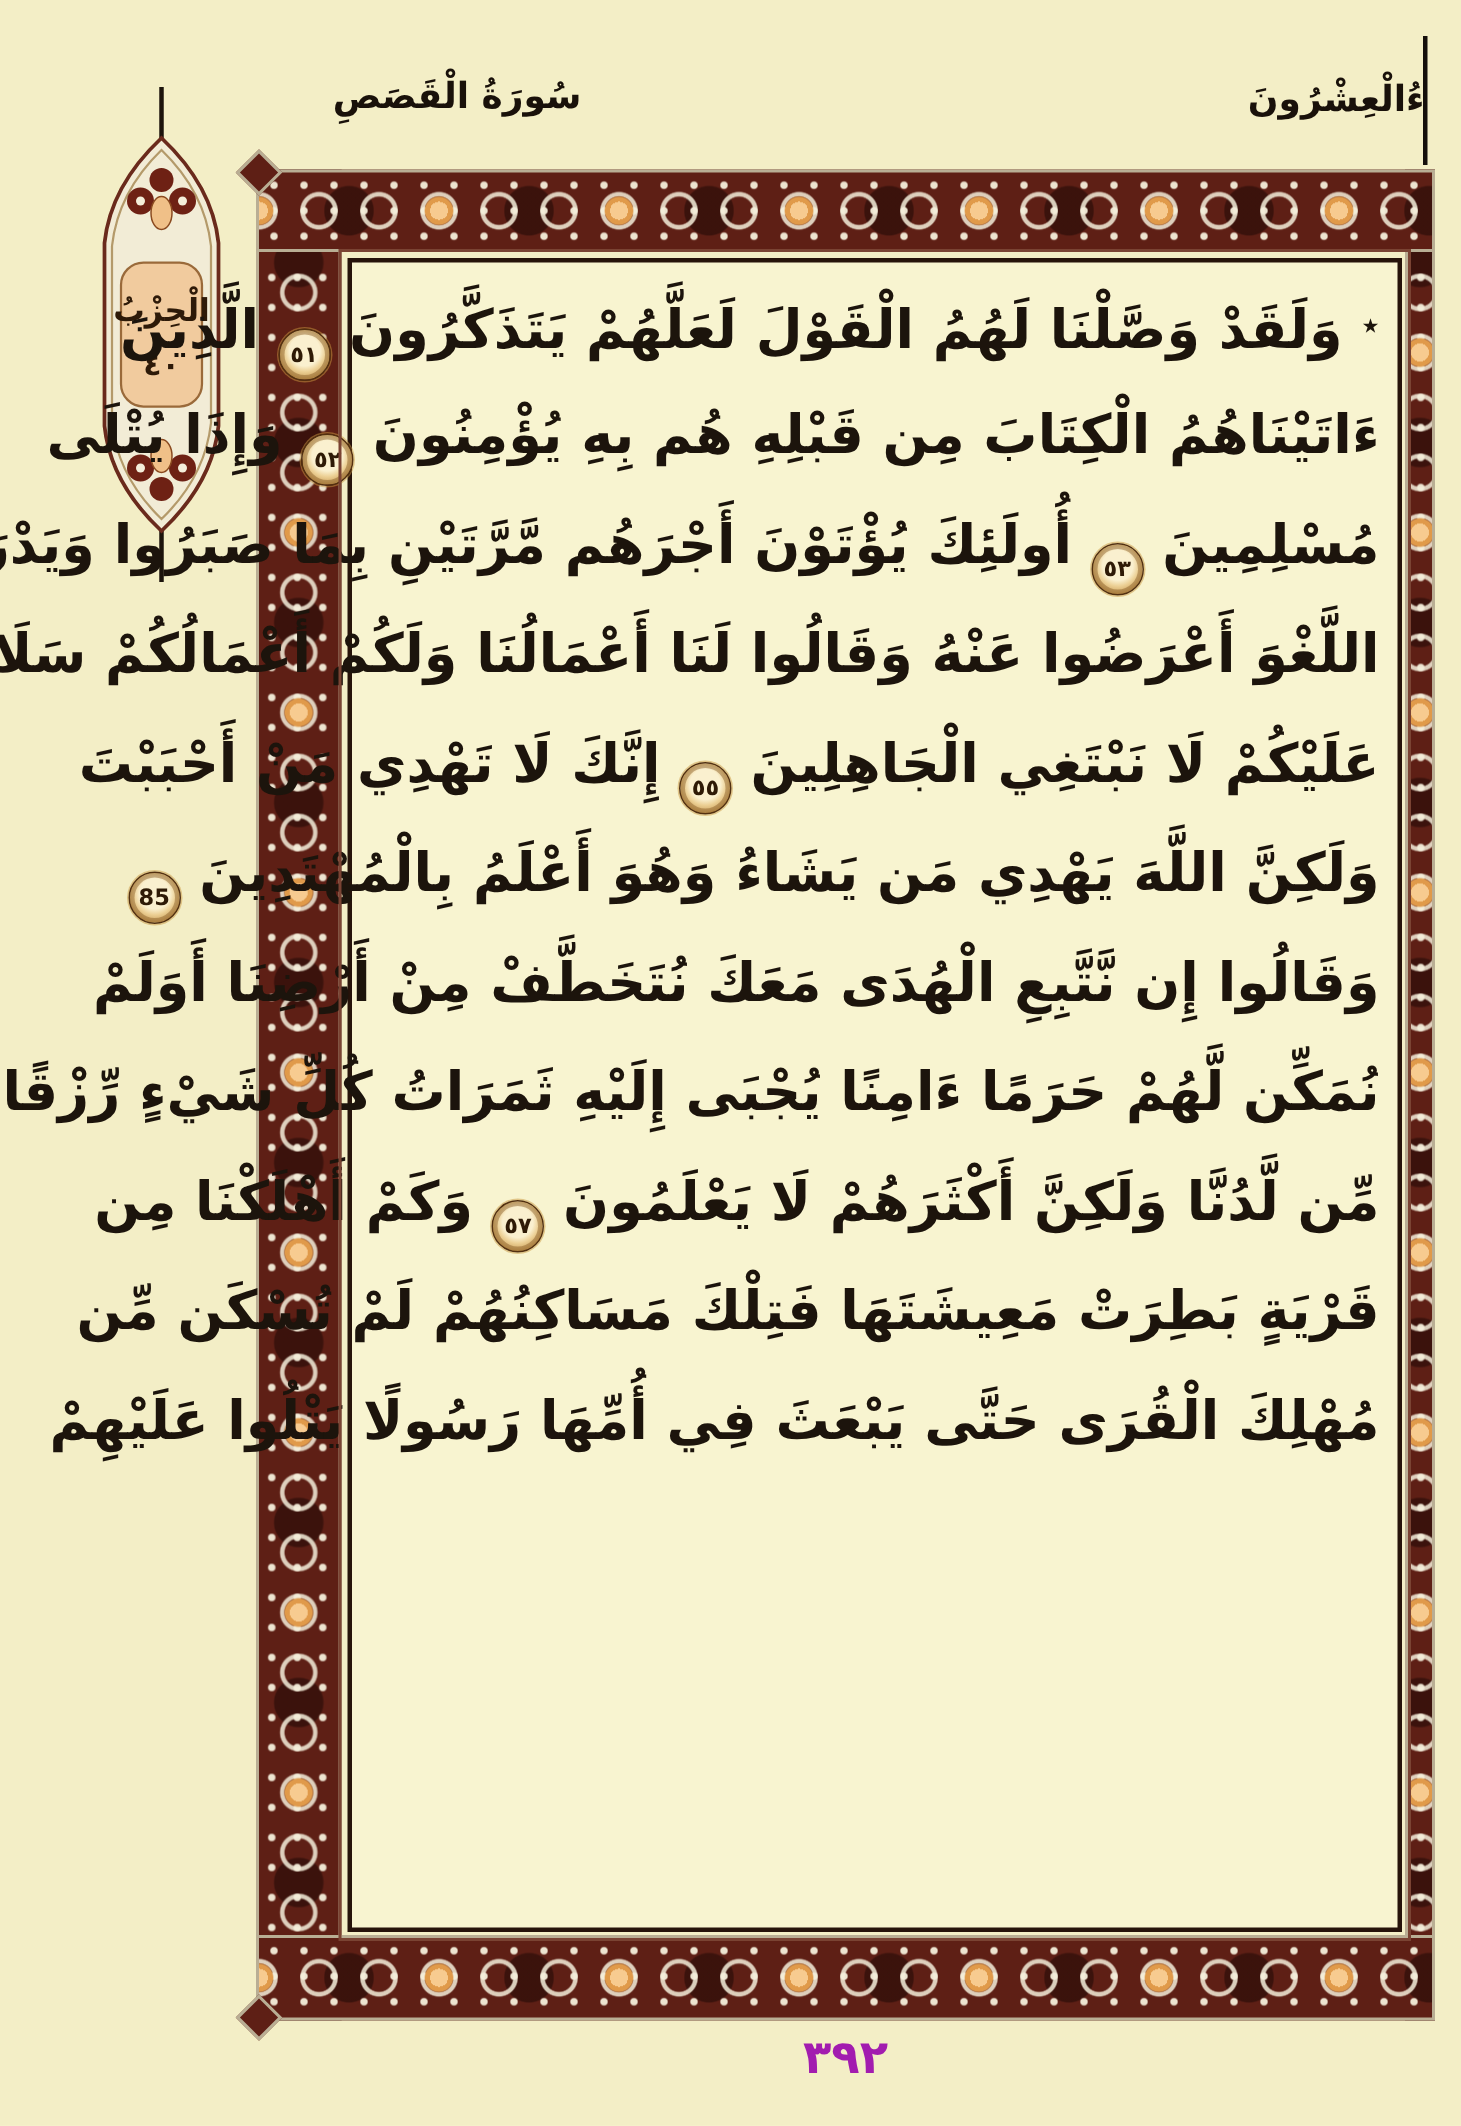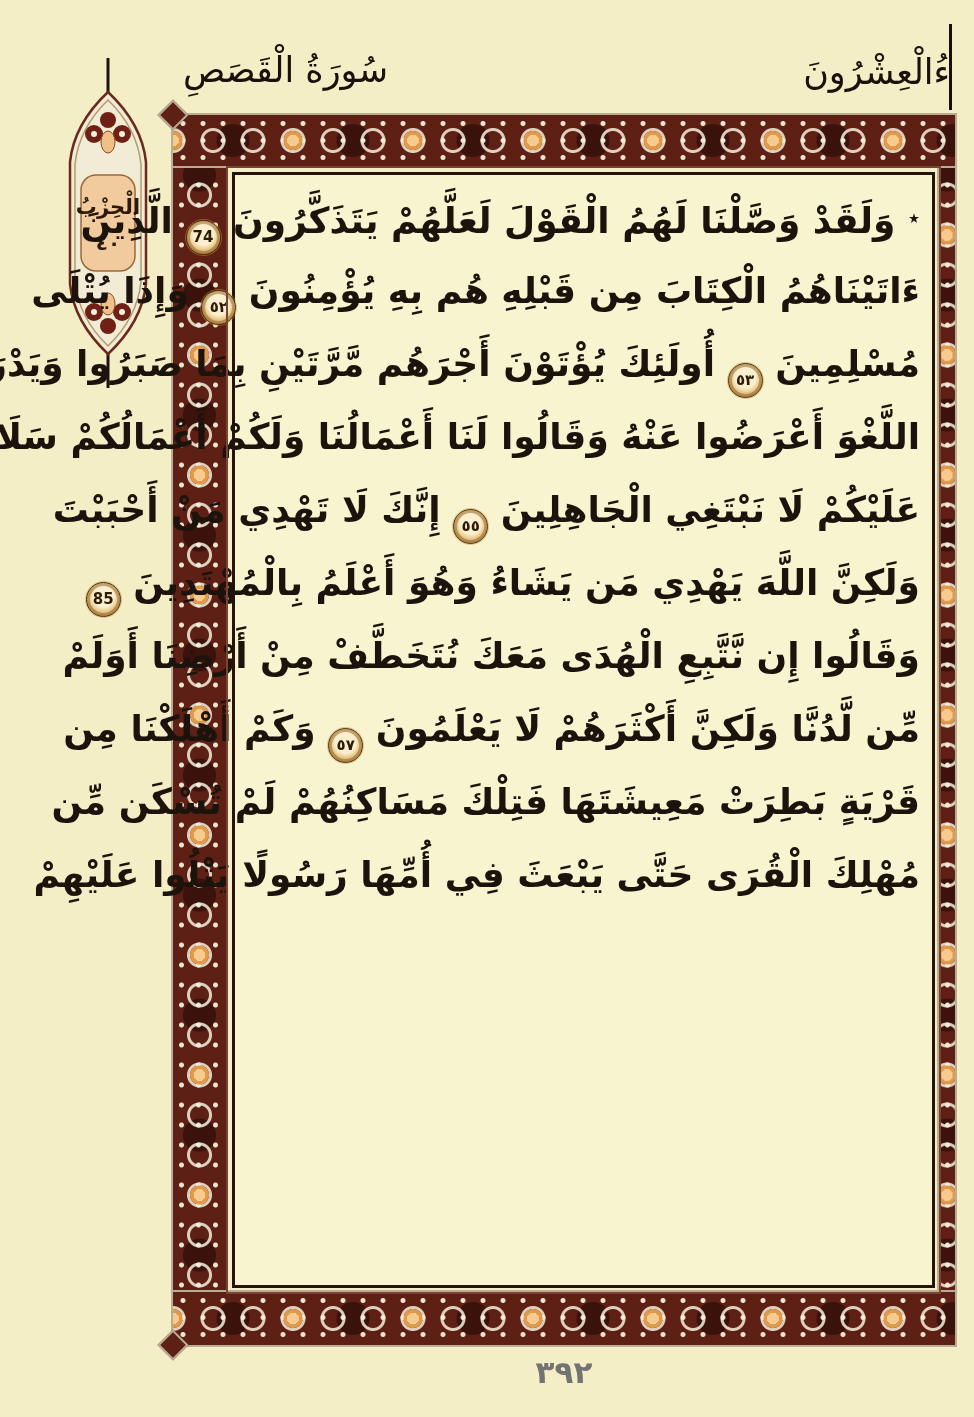--- a/index.html
+++ b/index.html
@@ -18,21 +18,21 @@
   html,body{width:974px;height:1417px;}
   body{
     background:var(--page-bg);
     font-family:"DejaVu Sans", sans-serif;
     color:var(--ink);
     overflow:hidden;
   }
   .page{position:relative;width:974px;height:1417px;background:var(--page-bg);}
 
   
-  .hdr{position:absolute;font-weight:normal;font-size:35px;color:#19110a;white-space:nowrap;}
+  .hdr{position:absolute;font-weight:bold;font-size:24px;color:#19110a;white-space:nowrap;}
   .hdr-surah{right:586px;top:50px;}   
   .hdr-juz{right:24px;top:52px;}
   .edge-tick{position:absolute;left:949px;top:24px;width:3px;height:86px;background:#15100b;}
 
   
   .frame{position:absolute;left:171px;top:113px;width:786px;height:1234px;}
   .band{position:absolute;background-color:var(--maroon);border:2px solid var(--trim);}
   .band-h{
     background-image:
       radial-gradient(circle, #f7cb90 0 6px, var(--peach-deep) 6px 9px, rgba(0,0,0,0) 10px),
@@ -88,21 +88,21 @@
     font-size:15px;font-weight:bold;color:#2e1a06;
     vertical-align:-9px;line-height:1;
   }
 
   
   .hizb-svg{position:absolute;left:52px;top:58px;}
 
   
   .page-num{
     position:absolute;left:171px;top:1354px;width:786px;
-    text-align:center;font-size:31px;font-weight:bold;color:#737373;
+    text-align:center;font-size:31px;font-weight:bold;color:#a21caf;
   }
 </style>
 </head>
 <body>
 
 <div class="page">
 
   <div class="hdr hdr-juz">ءُالْعِشْرُونَ</div>
   <div class="hdr hdr-surah">سُورَةُ الْقَصَصِ</div>
   <div class="edge-tick"></div>
@@ -141,27 +141,28 @@
   <div class="frame">
     <div class="band band-v band-left"></div>
     <div class="band band-v band-right"></div>
     <div class="band band-h band-top"></div>
     <div class="band band-h band-bottom"></div>
     <div class="corner-finial finial-tl"></div>
     <div class="corner-finial finial-bl"></div>
 
     <div class="inner">
       <div class="qtext">
-          <div class="qline"><span class="star">٭</span> <span>وَلَقَدْ وَصَّلْنَا لَهُمُ الْقَوْلَ لَعَلَّهُمْ يَتَذَكَّرُونَ</span> <span class="aya">74</span> <span>الَّذِينَ</span></div>
+          <div class="qline"><span class="star">٭</span> <span>وَلَقَدْ وَصَّلْنَا لَهُمُ الْقَوْلَ لَعَلَّهُمْ يَتَذَكَّرُونَ</span> <span class="aya">٥١</span> <span>الَّذِينَ</span></div>
           <div class="qline"><span>ءَاتَيْنَاهُمُ الْكِتَابَ مِن قَبْلِهِ هُم بِهِ يُؤْمِنُونَ</span> <span class="aya">٥٢</span> <span>وَإِذَا يُتْلَى</span></div>
           <div class="qline"><span>مُسْلِمِينَ</span> <span class="aya">٥٣</span> <span>أُولَئِكَ يُؤْتَوْنَ أَجْرَهُم مَّرَّتَيْنِ بِمَا صَبَرُوا وَيَدْرَءُونَ</span></div>
           <div class="qline"><span>اللَّغْوَ أَعْرَضُوا عَنْهُ وَقَالُوا لَنَا أَعْمَالُنَا وَلَكُمْ أَعْمَالُكُمْ سَلَامٌ</span></div>
           <div class="qline"><span>عَلَيْكُمْ لَا نَبْتَغِي الْجَاهِلِينَ</span> <span class="aya">٥٥</span> <span>إِنَّكَ لَا تَهْدِي مَنْ أَحْبَبْتَ</span></div>
           <div class="qline"><span>وَلَكِنَّ اللَّهَ يَهْدِي مَن يَشَاءُ وَهُوَ أَعْلَمُ بِالْمُهْتَدِينَ</span> <span class="aya">85</span></div>
           <div class="qline"><span>وَقَالُوا إِن نَّتَّبِعِ الْهُدَى مَعَكَ نُتَخَطَّفْ مِنْ أَرْضِنَا أَوَلَمْ</span></div>
+          <div class="qline"><span>نُمَكِّن لَّهُمْ حَرَمًا ءَامِنًا يُجْبَى إِلَيْهِ ثَمَرَاتُ كُلِّ شَيْءٍ رِّزْقًا</span></div>
           <div class="qline"><span>مِّن لَّدُنَّا وَلَكِنَّ أَكْثَرَهُمْ لَا يَعْلَمُونَ</span> <span class="aya">٥٧</span> <span>وَكَمْ أَهْلَكْنَا مِن</span></div>
           <div class="qline"><span>قَرْيَةٍ بَطِرَتْ مَعِيشَتَهَا فَتِلْكَ مَسَاكِنُهُمْ لَمْ تُسْكَن مِّن</span></div>
           <div class="qline"><span>مُهْلِكَ الْقُرَى حَتَّى يَبْعَثَ فِي أُمِّهَا رَسُولًا يَتْلُوا عَلَيْهِمْ</span></div>
         </div>
     </div>
   </div>
 
   <div class="page-num">٣٩٢</div>
 
 </div>

